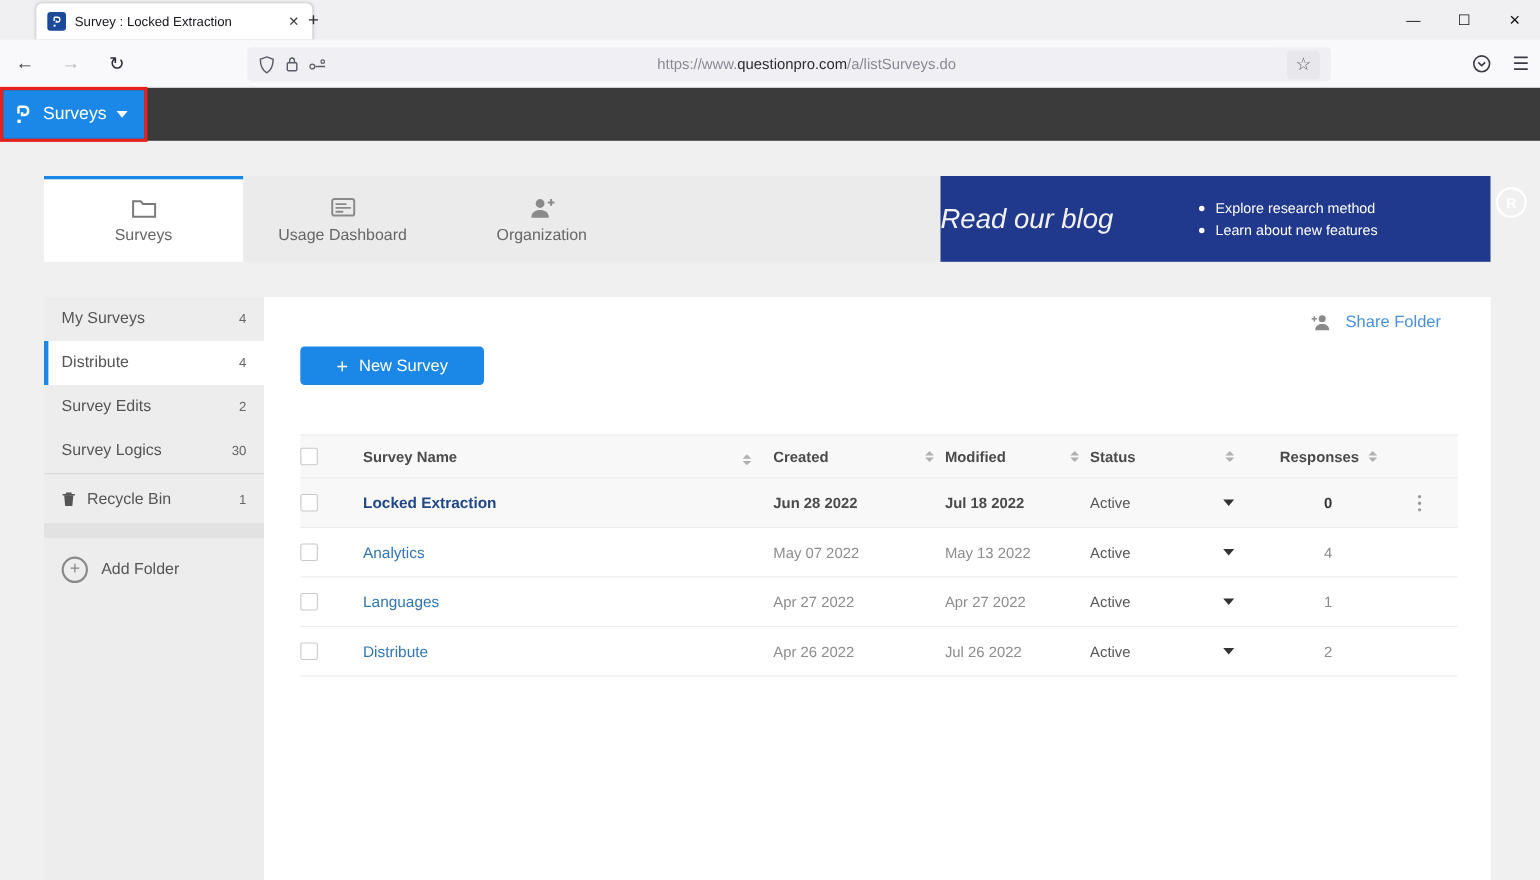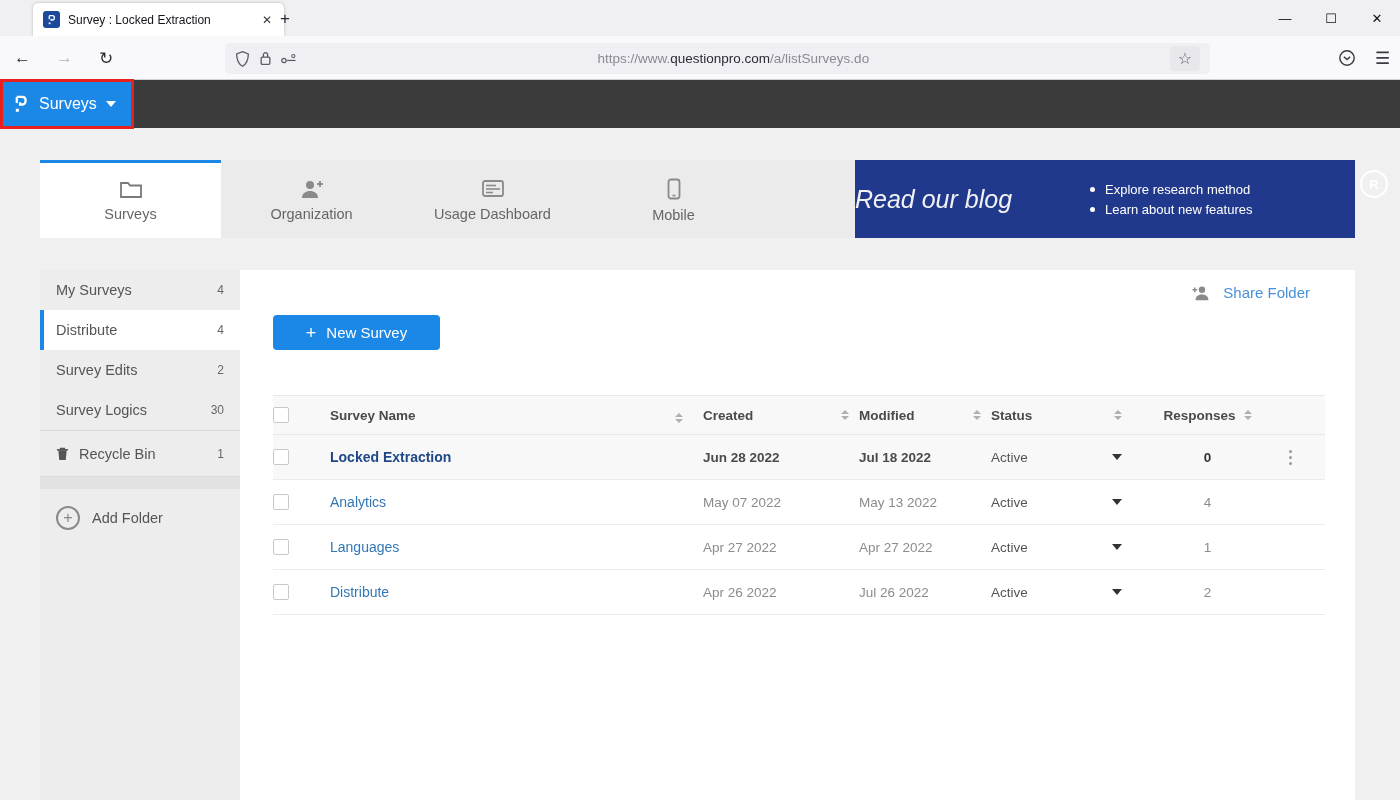--- a/index.html
+++ b/index.html
@@ -215,48 +215,39 @@
     <div class="nav-tab active">
       <span>
         <svg width="24" height="20" viewBox="0 0 24 20">
             <path d="M2 4 H9 L11 6.5 H22 V18 H2 Z" fill="none" stroke="#7a7a7a" stroke-width="1.8"></path>
           </svg>
       </span>
       <span class="tab-label">Surveys</span>
     </div>
     <div class="nav-tab">
       <span>
+        <svg width="24" height="20" viewBox="0 0 24 20">
+            <rect x="2" y="2" width="20" height="15" rx="2" fill="none" stroke="#8a8a8a" stroke-width="1.8"></rect>
+            <line x1="5" y1="6.5" x2="15" y2="6.5" stroke="#8a8a8a" stroke-width="1.6"></line>
+            <line x1="5" y1="10" x2="19" y2="10" stroke="#8a8a8a" stroke-width="1.6"></line>
+            <line x1="5" y1="13.5" x2="12" y2="13.5" stroke="#8a8a8a" stroke-width="1.6"></line>
+          </svg>
+      </span>
+      <span class="tab-label">Usage Dashboard</span>
+    </div>
+    <div class="nav-tab">
+      <span>
         <svg width="26" height="20" viewBox="0 0 26 20">
             <circle cx="11" cy="6" r="4" fill="#8a8a8a"></circle>
             <path d="M3 19 C3 14 7 12 11 12 C15 12 19 14 19 19 Z" fill="#8a8a8a"></path>
             <line x1="21" y1="2" x2="21" y2="8" stroke="#8a8a8a" stroke-width="1.8"></line>
             <line x1="18" y1="5" x2="24" y2="5" stroke="#8a8a8a" stroke-width="1.8"></line>
           </svg>
       </span>
       <span class="tab-label">Organization</span>
-    </div>
-    <div class="nav-tab">
-      <span>
-        <svg width="24" height="20" viewBox="0 0 24 20">
-            <rect x="2" y="2" width="20" height="15" rx="2" fill="none" stroke="#8a8a8a" stroke-width="1.8"></rect>
-            <line x1="5" y1="6.5" x2="15" y2="6.5" stroke="#8a8a8a" stroke-width="1.6"></line>
-            <line x1="5" y1="10" x2="19" y2="10" stroke="#8a8a8a" stroke-width="1.6"></line>
-            <line x1="5" y1="13.5" x2="12" y2="13.5" stroke="#8a8a8a" stroke-width="1.6"></line>
-          </svg>
-      </span>
-      <span class="tab-label">Usage Dashboard</span>
-    </div>
-    <div class="nav-tab">
-      <span>
-        <svg width="14" height="22" viewBox="0 0 14 22">
-            <rect x="1.5" y="1.5" width="11" height="19" rx="2.5" fill="none" stroke="#8a8a8a" stroke-width="1.8"></rect>
-            <line x1="5.5" y1="17.5" x2="8.5" y2="17.5" stroke="#8a8a8a" stroke-width="1.6"></line>
-          </svg>
-      </span>
-      <span class="tab-label">Mobile</span>
     </div>
   </div>
 
   <div class="promo">
     <div class="promo-title">Read our blog</div>
     <div class="promo-bullets">
       <div class="promo-bullet">
           <span class="dot"></span>
           <span>Explore research method</span>
         </div>

